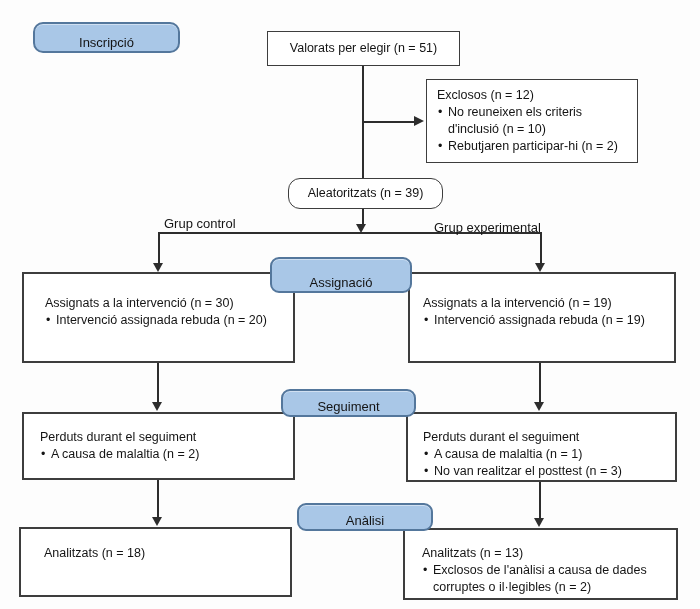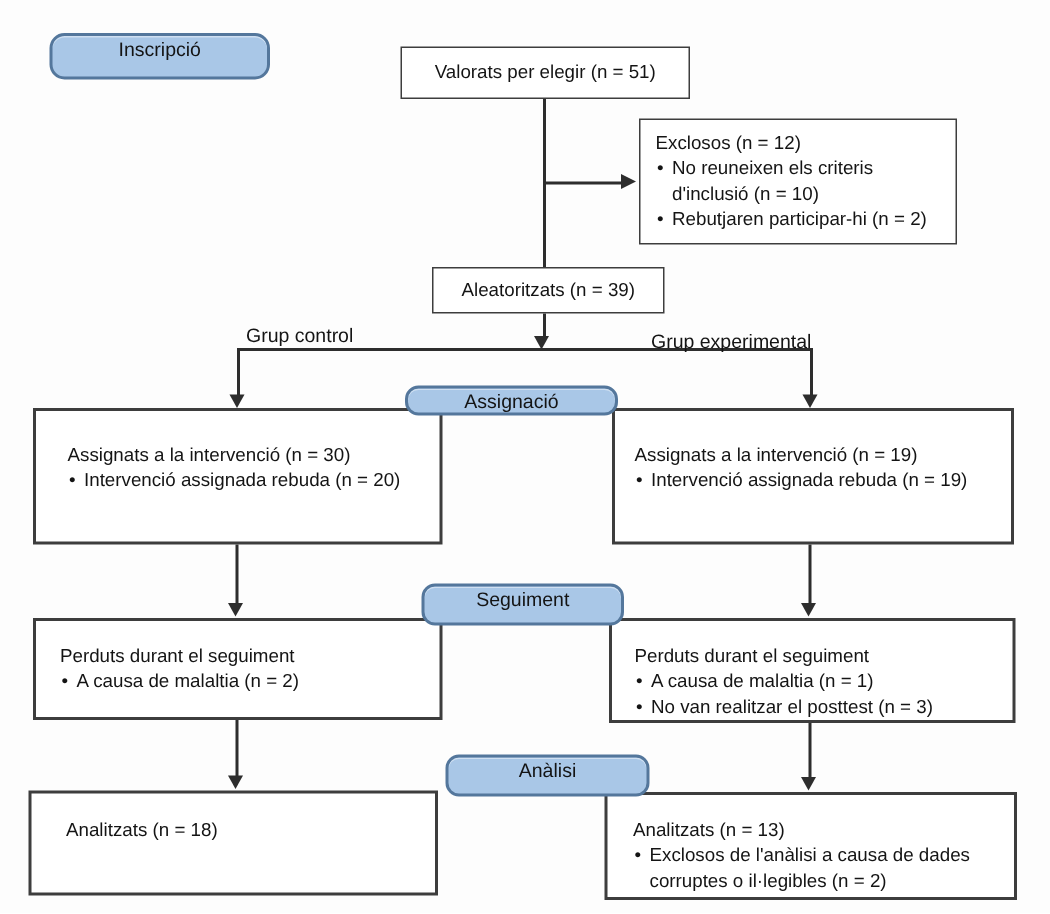--- a/index.html
+++ b/index.html
@@ -13,21 +13,21 @@
     font-size: 12.5px;
     line-height: 17px;
     overflow: hidden;
   }
   .badge {
     position: absolute;
     background: var(--badge-fill, #a9c7e7);
     border: 2px solid var(--badge-border, #54779c);
     border-radius: 9px;
     display: flex;
-    align-items: flex-start;
+    align-items: flex-end;
     justify-content: center;
     font-size: 13px;
     box-sizing: border-box;
     box-shadow: inset 0 1px 0 rgba(255,255,255,0.45);
     z-index: 5;
   }
   .box {
     position: absolute;
     background: #ffffff;
     border: 2px solid var(--box-border, #3d3d3d);
@@ -47,28 +47,28 @@
     border-top: 5.5px solid transparent;
     border-bottom: 5.5px solid transparent;
     border-left: 10px solid var(--line, #2d2d2d);
   }
   .lbl { position: absolute; font-size: 13px; white-space: nowrap; z-index: 2; }
   .bullet { position: relative; padding-left: 11px; }
   .bullet::before { content: "\2022"; position: absolute; left: 1px; top: 0; }
 
   
   #badge-inscripcio { left: 33px;  top: 22px;  width: 147px; height: 31px; border-radius: 10px; }
-  #badge-assignacio { left: 270px; top: 257px; width: 142px; height: 20px; }
+  #badge-assignacio { left: 270px; top: 257px; width: 142px; height: 36px; }
   #badge-seguiment  { left: 281px; top: 389px; width: 135px; height: 28px; }
   #badge-analisi    { left: 297px; top: 503px; width: 136px; height: 28px; }
 
   
   #box-assessed     { left: 267px; top: 31px;  width: 193px; height: 35px; border-width: 1.5px; }
   #box-excluded     { left: 426px; top: 79px;  width: 212px; height: 84px; border-width: 1.5px; padding: 7px 6px 0 10px; }
-  #box-randomized   { left: 288px; top: 178px; width: 155px; height: 31px; border-width: 1.5px; }
+  #box-randomized   { left: 288px; top: 178px; width: 155px; height: 31px; border-width: 1.5px; border-radius: 12px; }
   #box-assign-left  { left: 22px;  top: 272px; width: 273px; height: 91px; padding: 21px 8px 0 21px; }
   #box-assign-right { left: 408px; top: 272px; width: 268px; height: 91px; padding: 21px 6px 0 13px; }
   #box-seg-left     { left: 22px;  top: 412px; width: 273px; height: 68px; padding: 15px 8px 0 16px; }
   #box-seg-right    { left: 406px; top: 412px; width: 271px; height: 70px; padding: 15px 6px 0 15px; }
   #box-ana-left     { left: 19px;  top: 527px; width: 273px; height: 70px; padding: 16px 8px 0 23px; }
   #box-ana-right    { left: 403px; top: 528px; width: 275px; height: 72px; padding: 15px 6px 0 17px; }
 
   
   #c-assessed-down      { left: 362px; top: 65px;  width: 2px;  height: 113px; }
   #c-excluded-branch    { left: 363px; top: 121px; width: 52px; height: 2px; }

